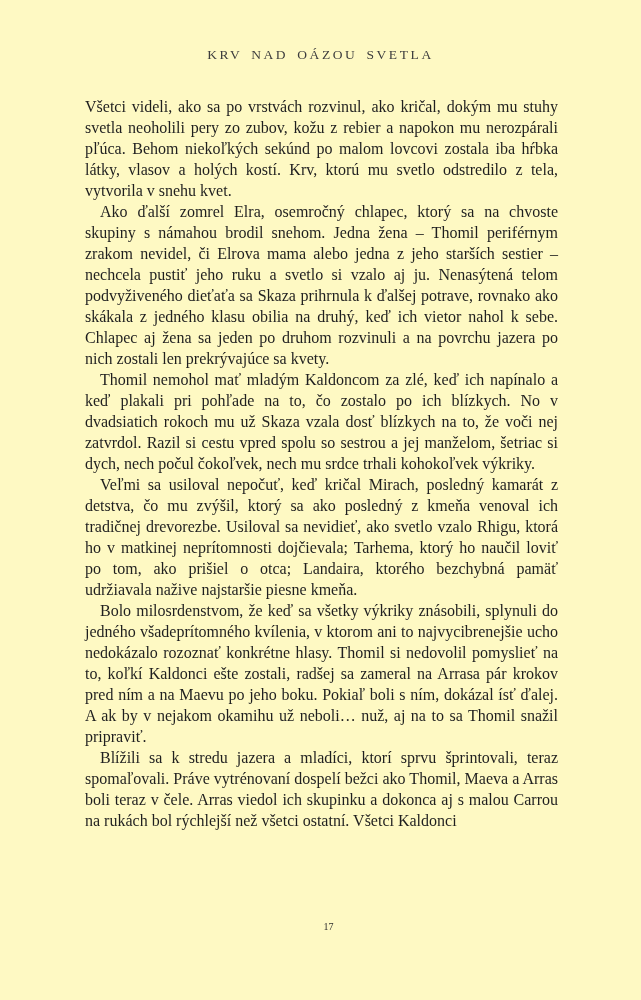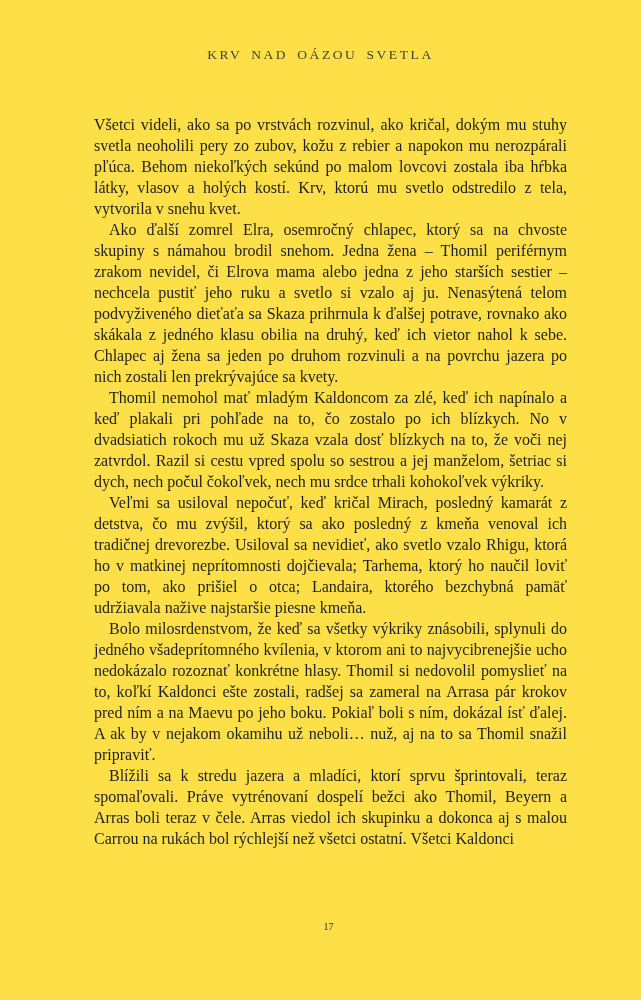--- a/index.html
+++ b/index.html
@@ -24,28 +24,27 @@
     text-align: center;
     font-size: 13.5px;
     letter-spacing: 2.6px;
     word-spacing: 3px;
     color: #3d3d3d;
     white-space: nowrap;
   }
   .text-block {
     position: absolute;
     top: 96px;
-    left: 94px;
+    left: 85px;
     width: 473px;
     text-align: justify;
     font-size: 16px;
     line-height: 21px;
     color: #1f1f1f;
     hyphens: auto;
-    margin-top: 18px;
     -webkit-hyphens: auto;
   }
   .para {
     margin: 0;
     padding: 0;
     text-indent: 15px;
   }
   .para.no-indent {
     text-indent: 0;
   }
@@ -55,28 +54,28 @@
     left: 8px;
     width: 100%;
     text-align: center;
     font-size: 10px;
     color: #2e2e2e;
   }
 </style>
 </head>
 <body>
 
-<div class="page" style="background: #fde047; color: rgb(31, 31, 31);">
+<div class="page" style="background: #fef9c3; color: rgb(31, 31, 31);">
 
   <div class="running-head">KRV NAD OÁZOU SVETLA</div>
 
   <div class="text-block" lang="sk">
     <p class="para no-indent">Všetci videli, ako sa po vrstvách rozvinul, ako kričal, dokým mu stuhy svetla neoholili pery zo zubov, kožu z rebier a napokon mu nerozpárali pľúca. Behom niekoľkých sekúnd po malom lovcovi zostala iba hŕbka látky, vlasov a holých kostí. Krv, ktorú mu svetlo odstredilo z tela, vytvorila v snehu kvet.</p>
     <p class="para">Ako ďalší zomrel Elra, osemročný chlapec, ktorý sa na chvoste skupiny s námahou brodil snehom. Jedna žena – Thomil periférnym zrakom nevidel, či Elrova mama alebo jedna z jeho starších sestier – nechcela pustiť jeho ruku a svetlo si vzalo aj ju. Nenasýtená telom podvyživeného dieťaťa sa Skaza prihrnula k ďalšej potrave, rovnako ako skákala z jedného klasu obilia na druhý, keď ich vietor nahol k sebe. Chlapec aj žena sa jeden po druhom rozvinuli a na povrchu jazera po nich zostali len prekrývajúce sa kvety.</p>
     <p class="para">Thomil nemohol mať mladým Kaldoncom za zlé, keď ich napínalo a keď plakali pri pohľade na to, čo zostalo po ich blízkych. No v dvadsiatich rokoch mu už Skaza vzala dosť blízkych na to, že voči nej zatvrdol. Razil si cestu vpred spolu so sestrou a jej manželom, šetriac si dych, nech počul čokoľvek, nech mu srdce trhali kohokoľvek výkriky.</p>
     <p class="para">Veľmi sa usiloval nepočuť, keď kričal Mirach, posledný kamarát z detstva, čo mu zvýšil, ktorý sa ako posledný z kmeňa venoval ich tradičnej drevorezbe. Usiloval sa nevidieť, ako svetlo vzalo Rhigu, ktorá ho v matkinej neprítomnosti dojčievala; Tarhema, ktorý ho naučil loviť po tom, ako prišiel o otca; Landaira, ktorého bezchybná pamäť udržiavala nažive najstaršie piesne kmeňa.</p>
     <p class="para">Bolo milosrdenstvom, že keď sa všetky výkriky znásobili, splynuli do jedného všadeprítomného kvílenia, v ktorom ani to najvycibrenejšie ucho nedokázalo rozoznať konkrétne hlasy. Thomil si nedovolil pomyslieť na to, koľkí Kaldonci ešte zostali, radšej sa zameral na Arrasa pár krokov pred ním a na Maevu po jeho boku. Pokiaľ boli s ním, dokázal ísť ďalej. A ak by v nejakom okamihu už neboli… nuž, aj na to sa Thomil snažil pripraviť.</p>
-    <p class="para">Blížili sa k stredu jazera a mladíci, ktorí sprvu šprintovali, teraz spomaľovali. Práve vytrénovaní dospelí bežci ako Thomil, Beyern a Arras boli teraz v čele. Arras viedol ich skupinku a dokonca aj s malou Carrou na rukách bol rýchlejší než všetci ostatní. Všetci Kaldonci</p>
+    <p class="para">Blížili sa k stredu jazera a mladíci, ktorí sprvu šprintovali, teraz spomaľovali. Práve vytrénovaní dospelí bežci ako Thomil, Maeva a Arras boli teraz v čele. Arras viedol ich skupinku a dokonca aj s malou Carrou na rukách bol rýchlejší než všetci ostatní. Všetci Kaldonci</p>
   </div>
 
   <div class="page-number">17</div>
 
 </div>
 
 </body></html>

